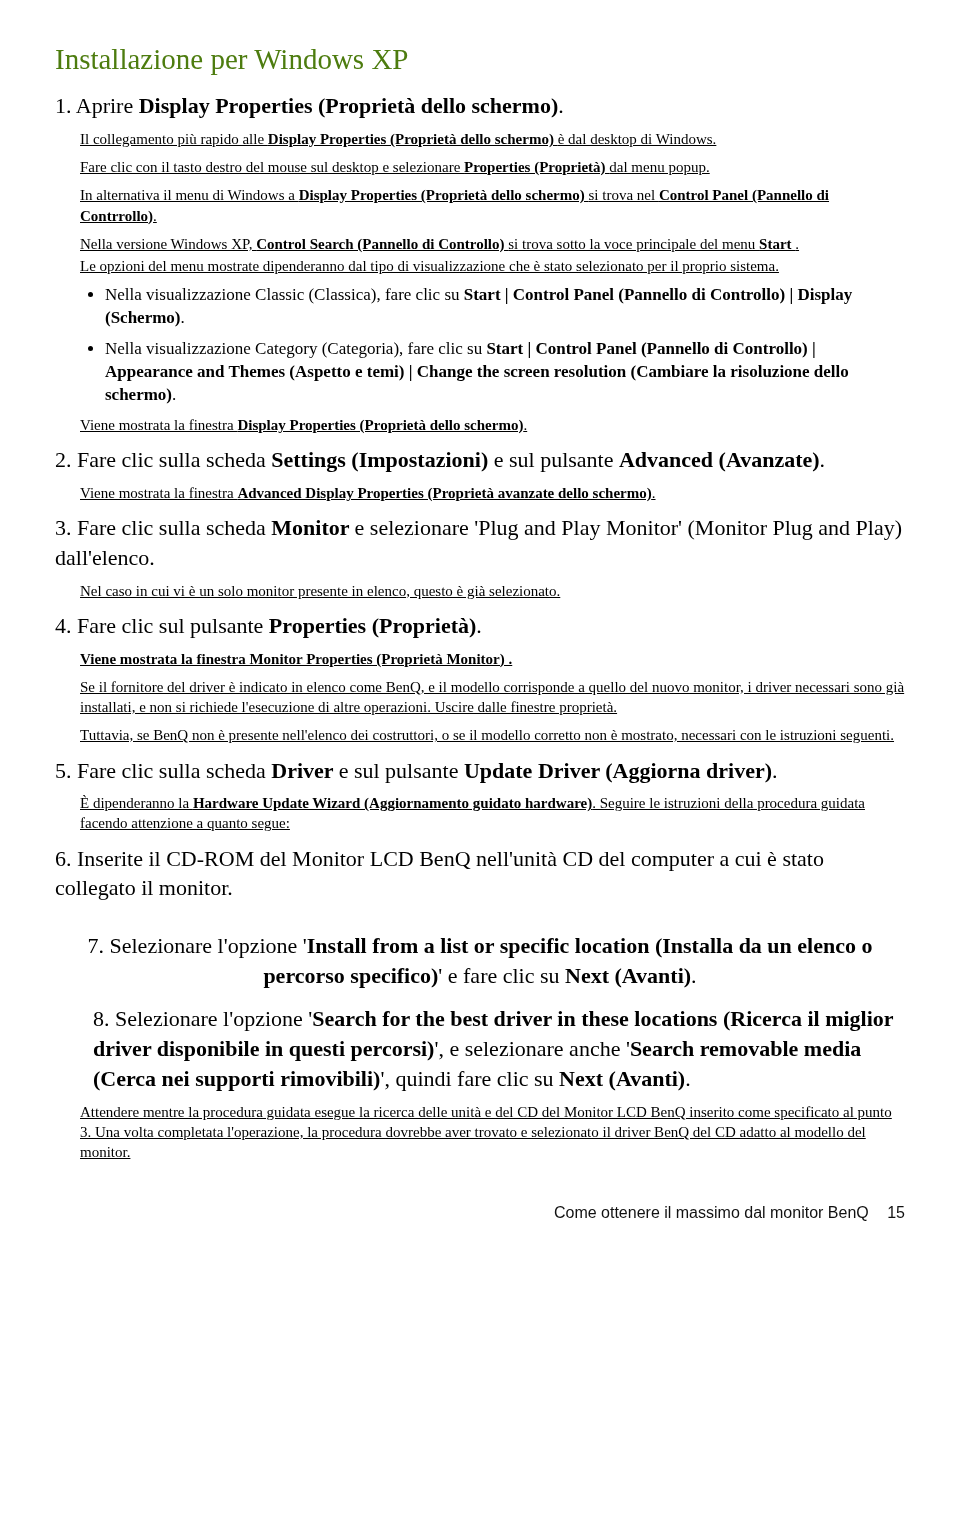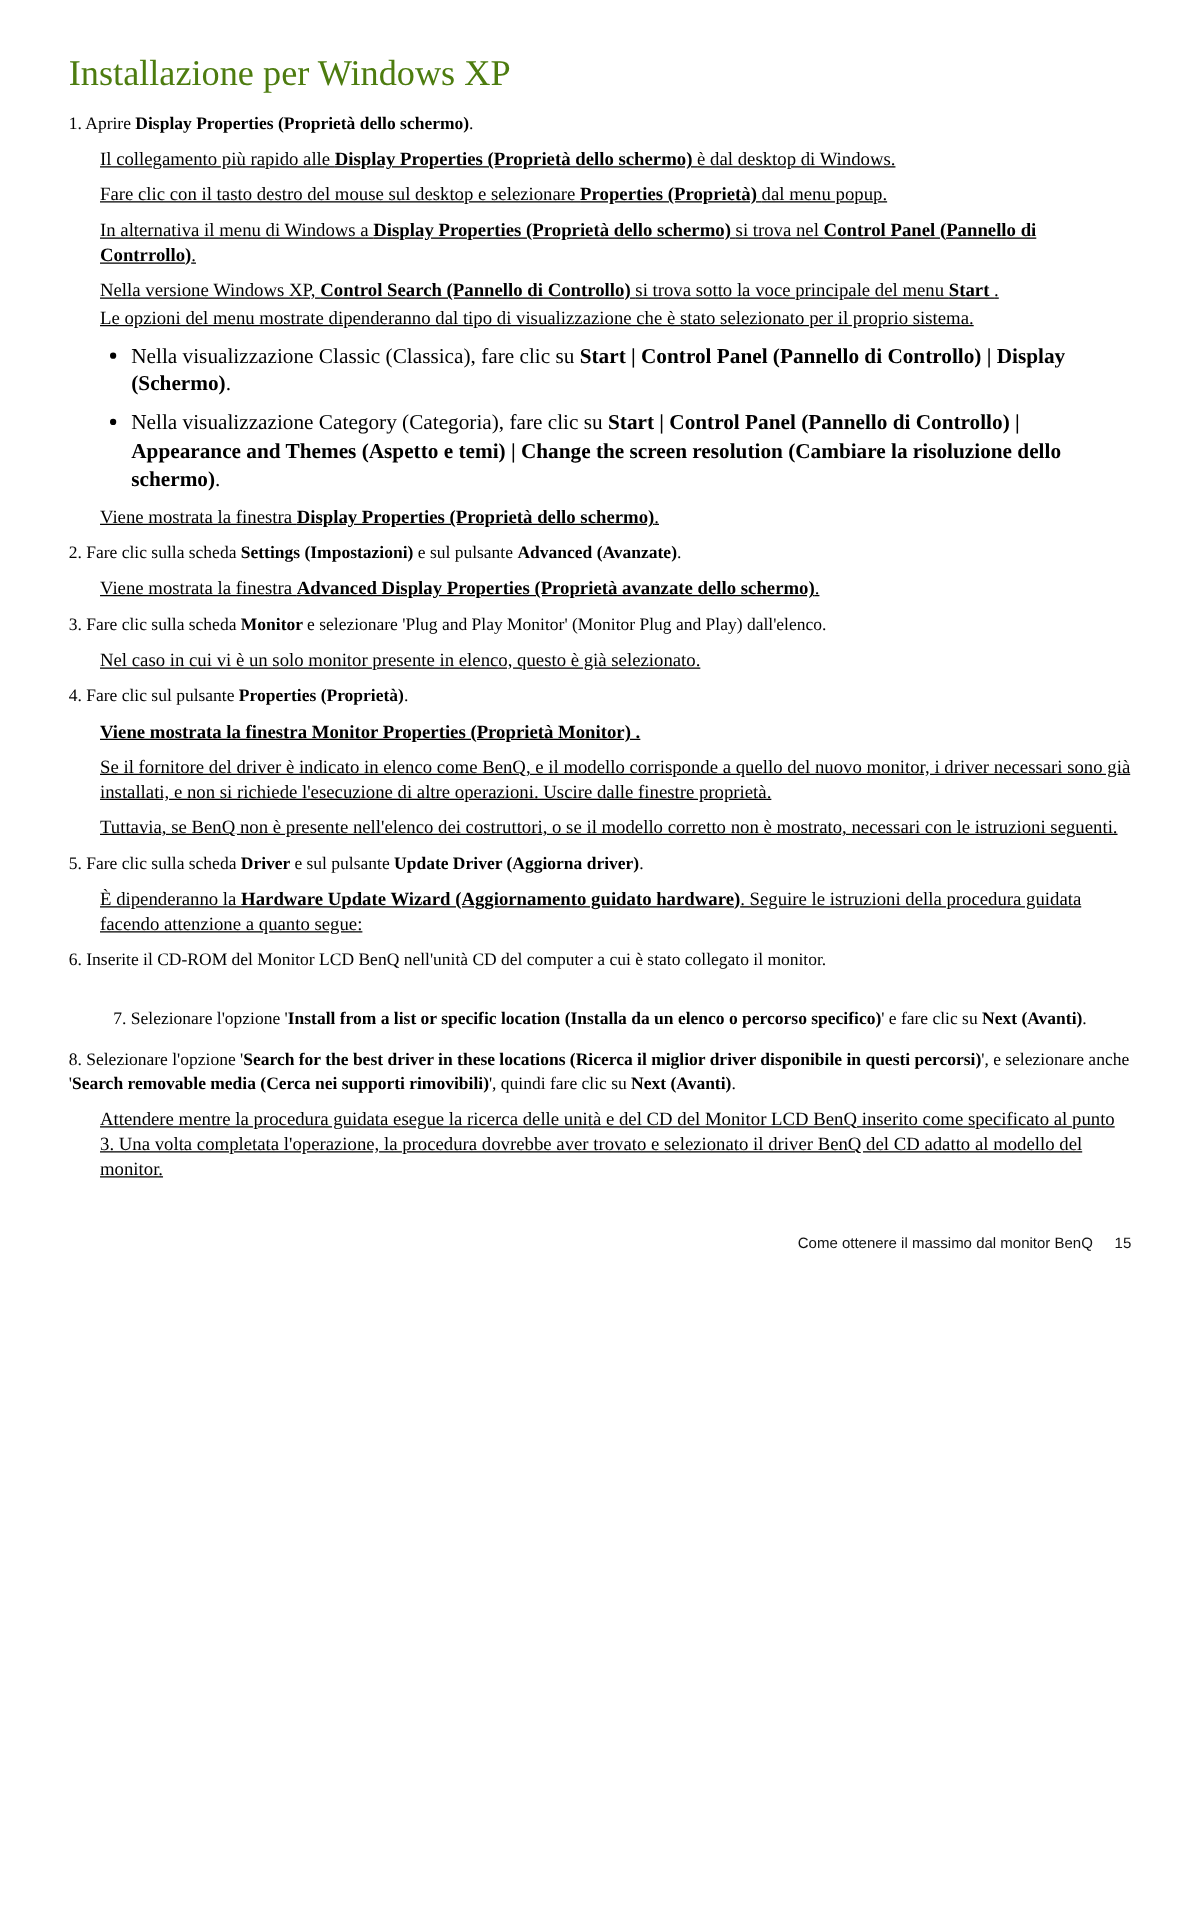--- a/index.html
+++ b/index.html
@@ -15,41 +15,41 @@
   }
   h1 {
     font-family: Georgia, 'Times New Roman', serif;
     font-weight: normal;
     font-size: 29px;
     margin: 0 0 12px 0;
     color: #4d7c0f;
   }
   .step-line {
     margin: 10px 0 6px 0;
-    font-size: 14px;
+    font-size: 22px;
   }
   .body-p {
     margin: 8px 0 8px 25px;
     font-size: 15px;
     text-decoration: underline;
   }
   ul.bullets {
     margin: 6px 0 6px 50px;
     padding: 0;
   }
   ul.bullets li {
     margin: 4px 0 8px 0;
     font-size: 17px;
     list-style: disc;
   }
   b { font-weight: bold; }
   .footer {
     text-align: right;
     font-family: Arial, Helvetica, sans-serif;
-    font-size: 12px;
+    font-size: 16px;
     color: #111;
     margin-top: 40px;
   }
   .footer .pg { margin-left: 14px; }
 </style>
 </head>
 <body>
 
 <h1>Installazione per Windows XP</h1>
 
@@ -116,21 +116,21 @@
 <div class="step-line">
   <span>6.</span>
   <span>Inserite il CD-ROM del Monitor LCD BenQ nell'unità CD del computer a cui è stato collegato il monitor.</span>
 </div>
 
 <div class="step-line" style="margin-top:28px;text-align:center;">
   <span>7.</span>
   <span>Selezionare l'opzione '</span><b>Install from a list or specific location (Installa da un elenco o percorso specifico)</b><span>' e fare clic su </span><b>Next (Avanti)</b><span>.</span>
 </div>
 
-<div class="step-line" style="margin-top:14px;">
+<div class="step-line" style="margin-top:14px;margin-left:38px;">
   <span>8.</span>
   <span>Selezionare l'opzione '</span><b>Search for the best driver in these locations (Ricerca il miglior driver disponibile in questi percorsi)</b><span>', e selezionare anche '</span><b>Search removable media (Cerca nei supporti rimovibili)</b><span>', quindi fare clic su </span><b>Next (Avanti)</b><span>.</span>
 </div>
 <p class="body-p">Attendere mentre la procedura guidata esegue la ricerca delle unità e del CD del Monitor LCD BenQ inserito come specificato al punto 3. Una volta completata l'operazione, la procedura dovrebbe aver trovato e selezionato il driver BenQ del CD adatto al modello del monitor.</p>
 
 <div class="footer">
   <span>Come ottenere il massimo dal monitor BenQ</span>
   <span class="pg">15</span>
 </div>
 

